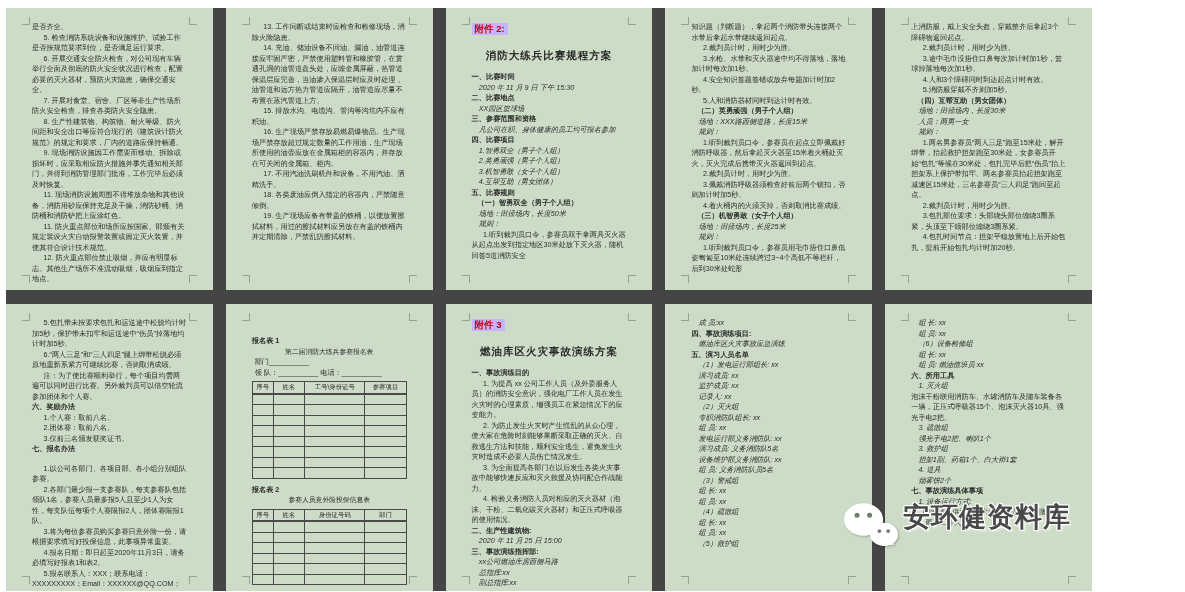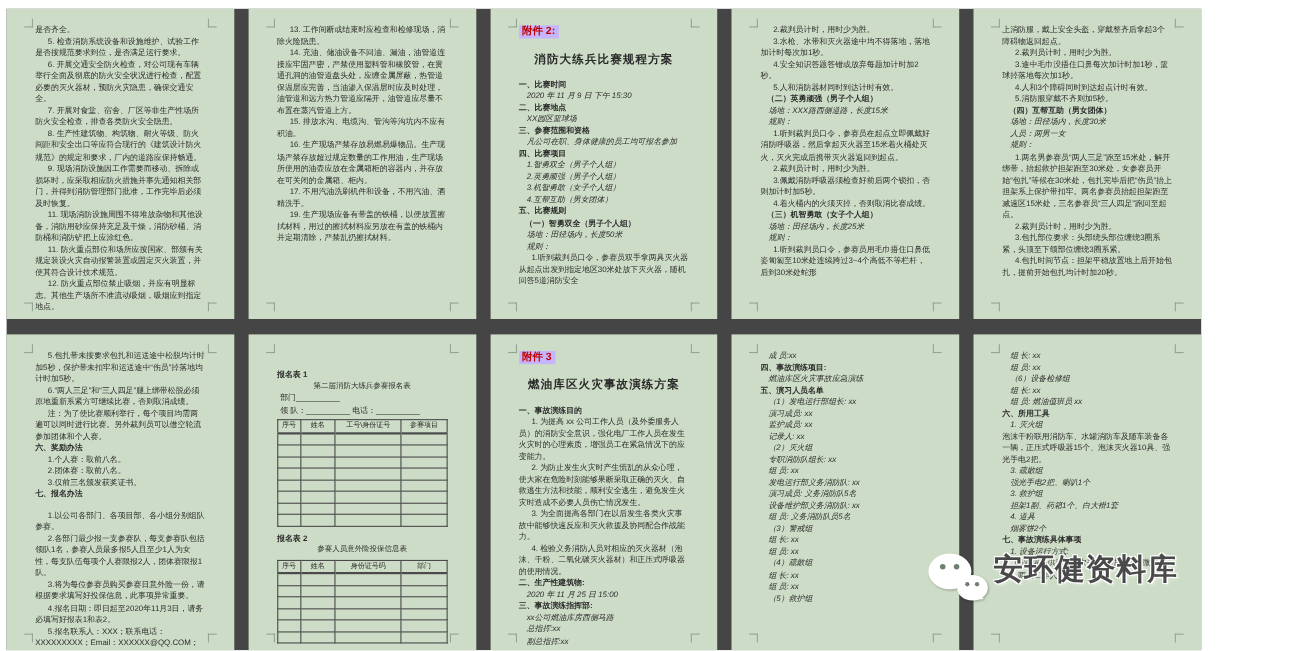--- a/index.html
+++ b/index.html
@@ -61,20 +61,21 @@
     <div class="page">
         <span class="mark tl"></span>
         <span class="mark tr"></span>
         <span class="mark bl"></span>
         <span class="mark br"></span>
         <div class="l-p">13. 工作间断或结束时应检查和检修现场，消除火险隐患。</div>
         <div class="l-p">14. 充油、储油设备不回油、漏油，油管道连接应牢固严密，严禁使用塑料管和橡胶管，在贯通孔洞的油管道盘头处，应缠金属屏蔽，热管道保温层应完善，当油渗入保温层时应及时处理，油管道和远方热力管道应隔开，油管道应尽量不布置在蒸汽管道上方。</div>
         <div class="l-p">15. 排放水沟、电缆沟、管沟等沟坑内不应有积油。</div>
         <div class="l-p">16. 生产现场严禁存放易燃易爆物品。生产现场严禁存放超过规定数量的工作用油，生产现场所使用的油壶应放在金属箱柜的容器内，并存放在可关闭的金属箱、柜内。</div>
         <div class="l-p">17. 不用汽油洗刷机件和设备，不用汽油、酒精洗手。</div>
+        <div class="l-p">18. 各类废油应倒入指定的容器内，严禁随意倾倒。</div>
         <div class="l-p">19. 生产现场应备有带盖的铁桶，以便放置擦拭材料，用过的擦拭材料应另放在有盖的铁桶内并定期清除，严禁乱扔擦拭材料。</div>
       </div>
     <div class="page">
         <span class="mark tl"></span>
         <span class="mark tr"></span>
         <span class="mark bl"></span>
         <span class="mark br"></span>
         <div class="l-a"><span class="hl">附件 2:</span></div>
         <div class="l-b"></div>
         <div class="l-t">消防大练兵比赛规程方案</div>
@@ -94,20 +95,21 @@
         <div class="l-h2">（一）智勇双全（男子个人组）</div>
         <div class="l-i">场地：田径场内，长度50米</div>
         <div class="l-i">规则：</div>
         <div class="l-p">1.听到裁判员口令，参赛员双手拿两具灭火器从起点出发到指定地区30米处放下灭火器，随机回答5道消防安全</div>
       </div>
     <div class="page">
         <span class="mark tl"></span>
         <span class="mark tr"></span>
         <span class="mark bl"></span>
         <span class="mark br"></span>
+        <div class="l-c">知识题（判断题），拿起两个消防带头连接两个水带后拿起水带继续返回起点。</div>
         <div class="l-p">2.裁判员计时，用时少为胜。</div>
         <div class="l-p">3.水枪、水带和灭火器途中均不得落地，落地加计时每次加1秒。</div>
         <div class="l-p">4.安全知识答题答错或放弃每题加计时加2秒。</div>
         <div class="l-p">5.人和消防器材同时到达计时有效。</div>
         <div class="l-h2">（二）英勇顽强（男子个人组）</div>
         <div class="l-i">场地：XXX路西侧道路，长度15米</div>
         <div class="l-i">规则：</div>
         <div class="l-p">1.听到裁判员口令，参赛员在起点立即佩戴好消防呼吸器，然后拿起灭火器至15米着火桶处灭火，灭火完成后携带灭火器返回到起点。</div>
         <div class="l-p">2.裁判员计时，用时少为胜。</div>
         <div class="l-p">3.佩戴消防呼吸器须检查好前后两个锁扣，否则加计时加5秒。</div>

